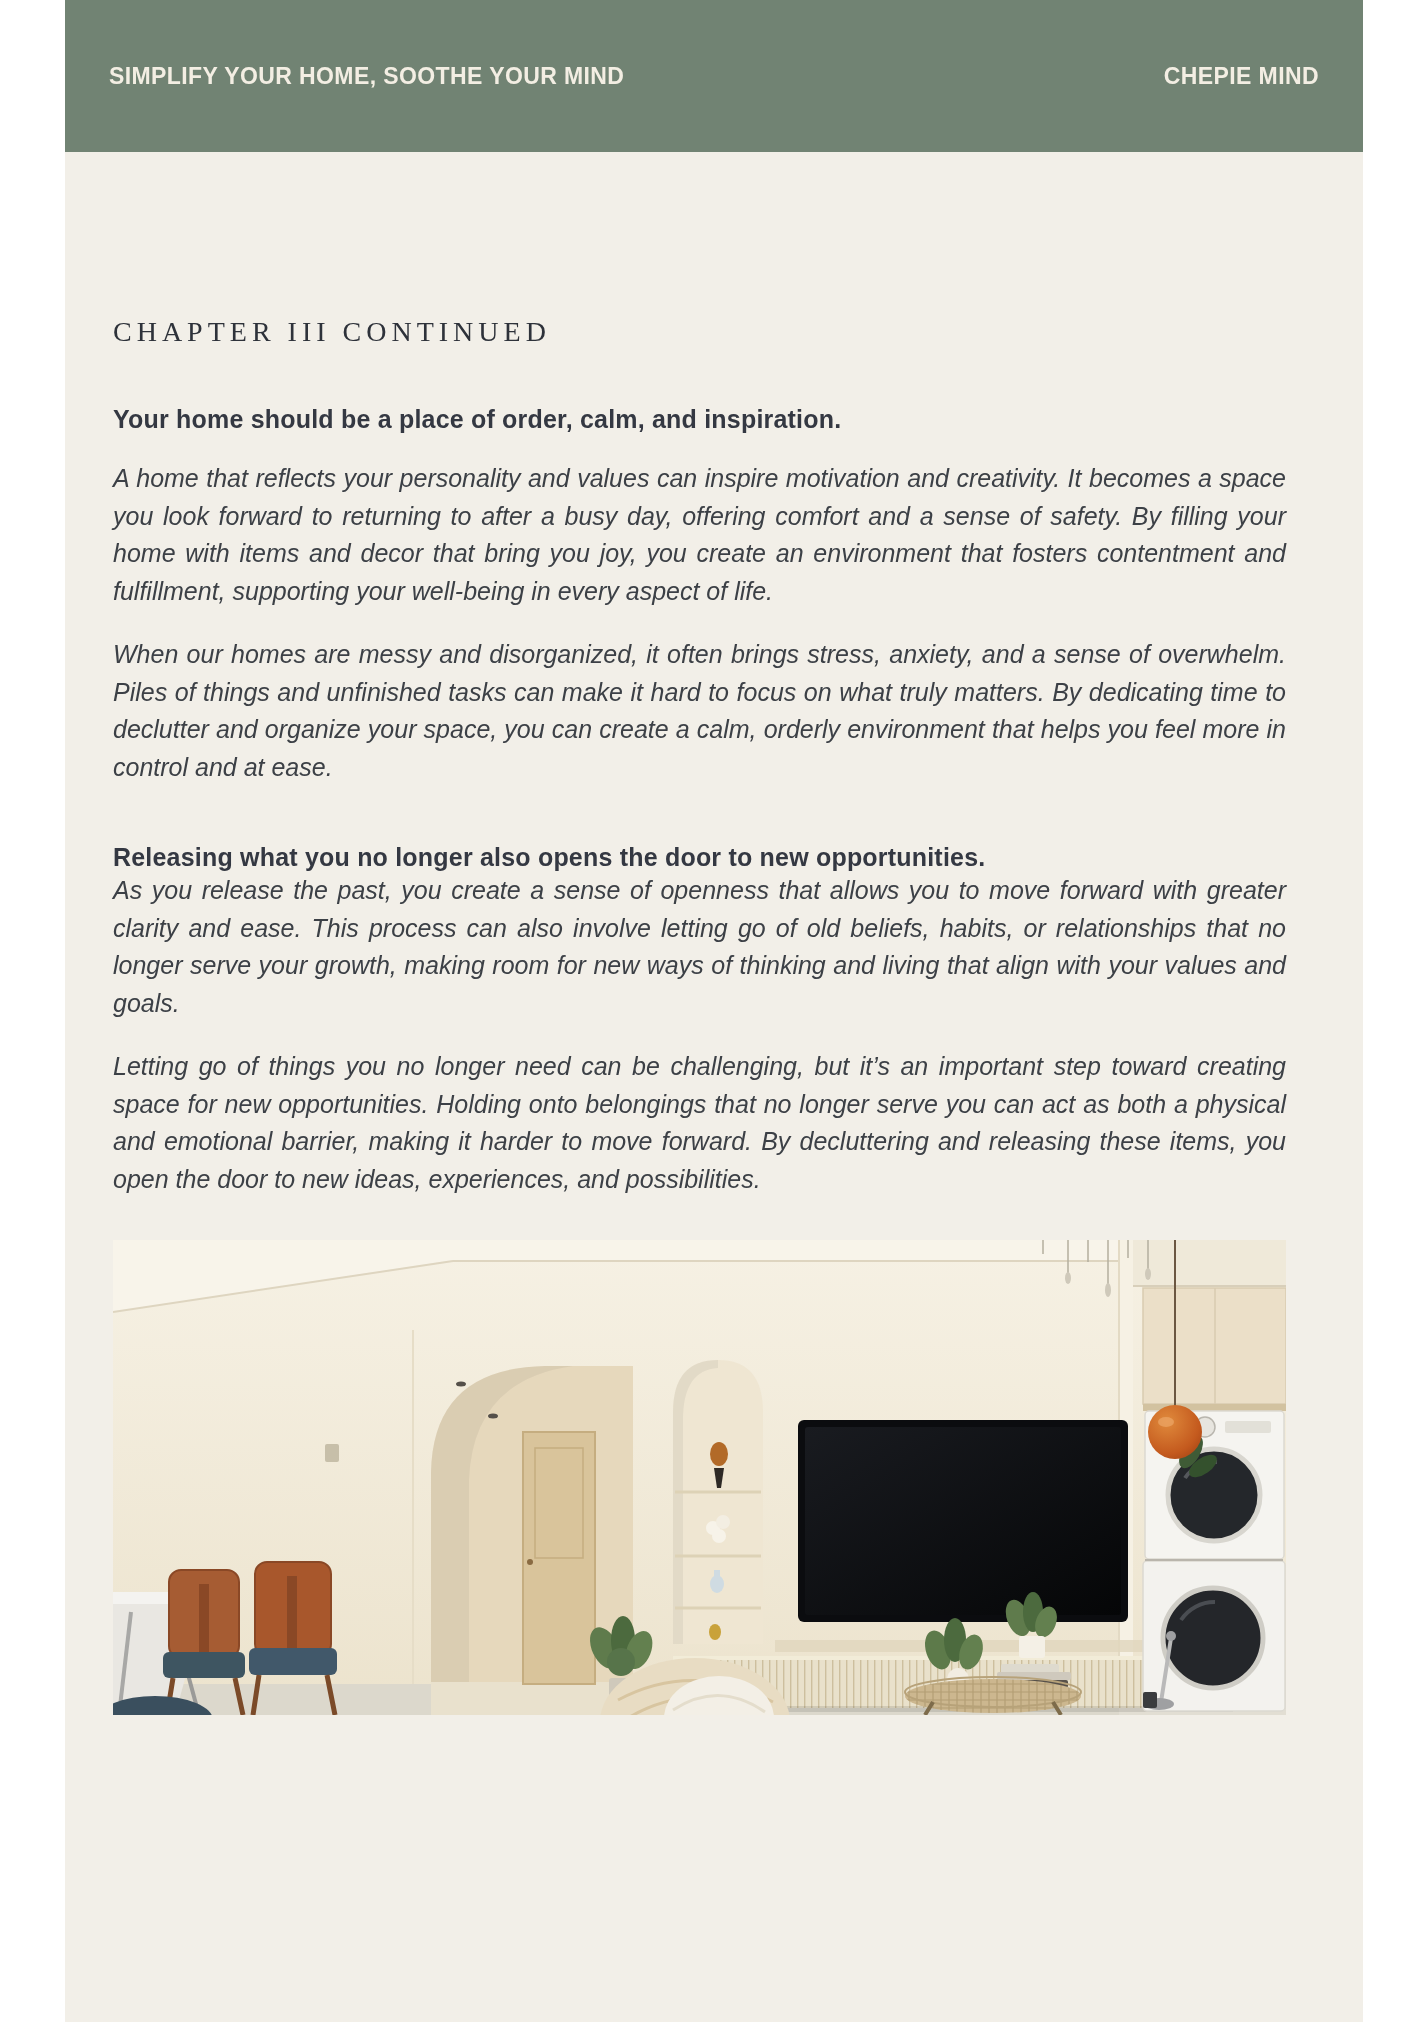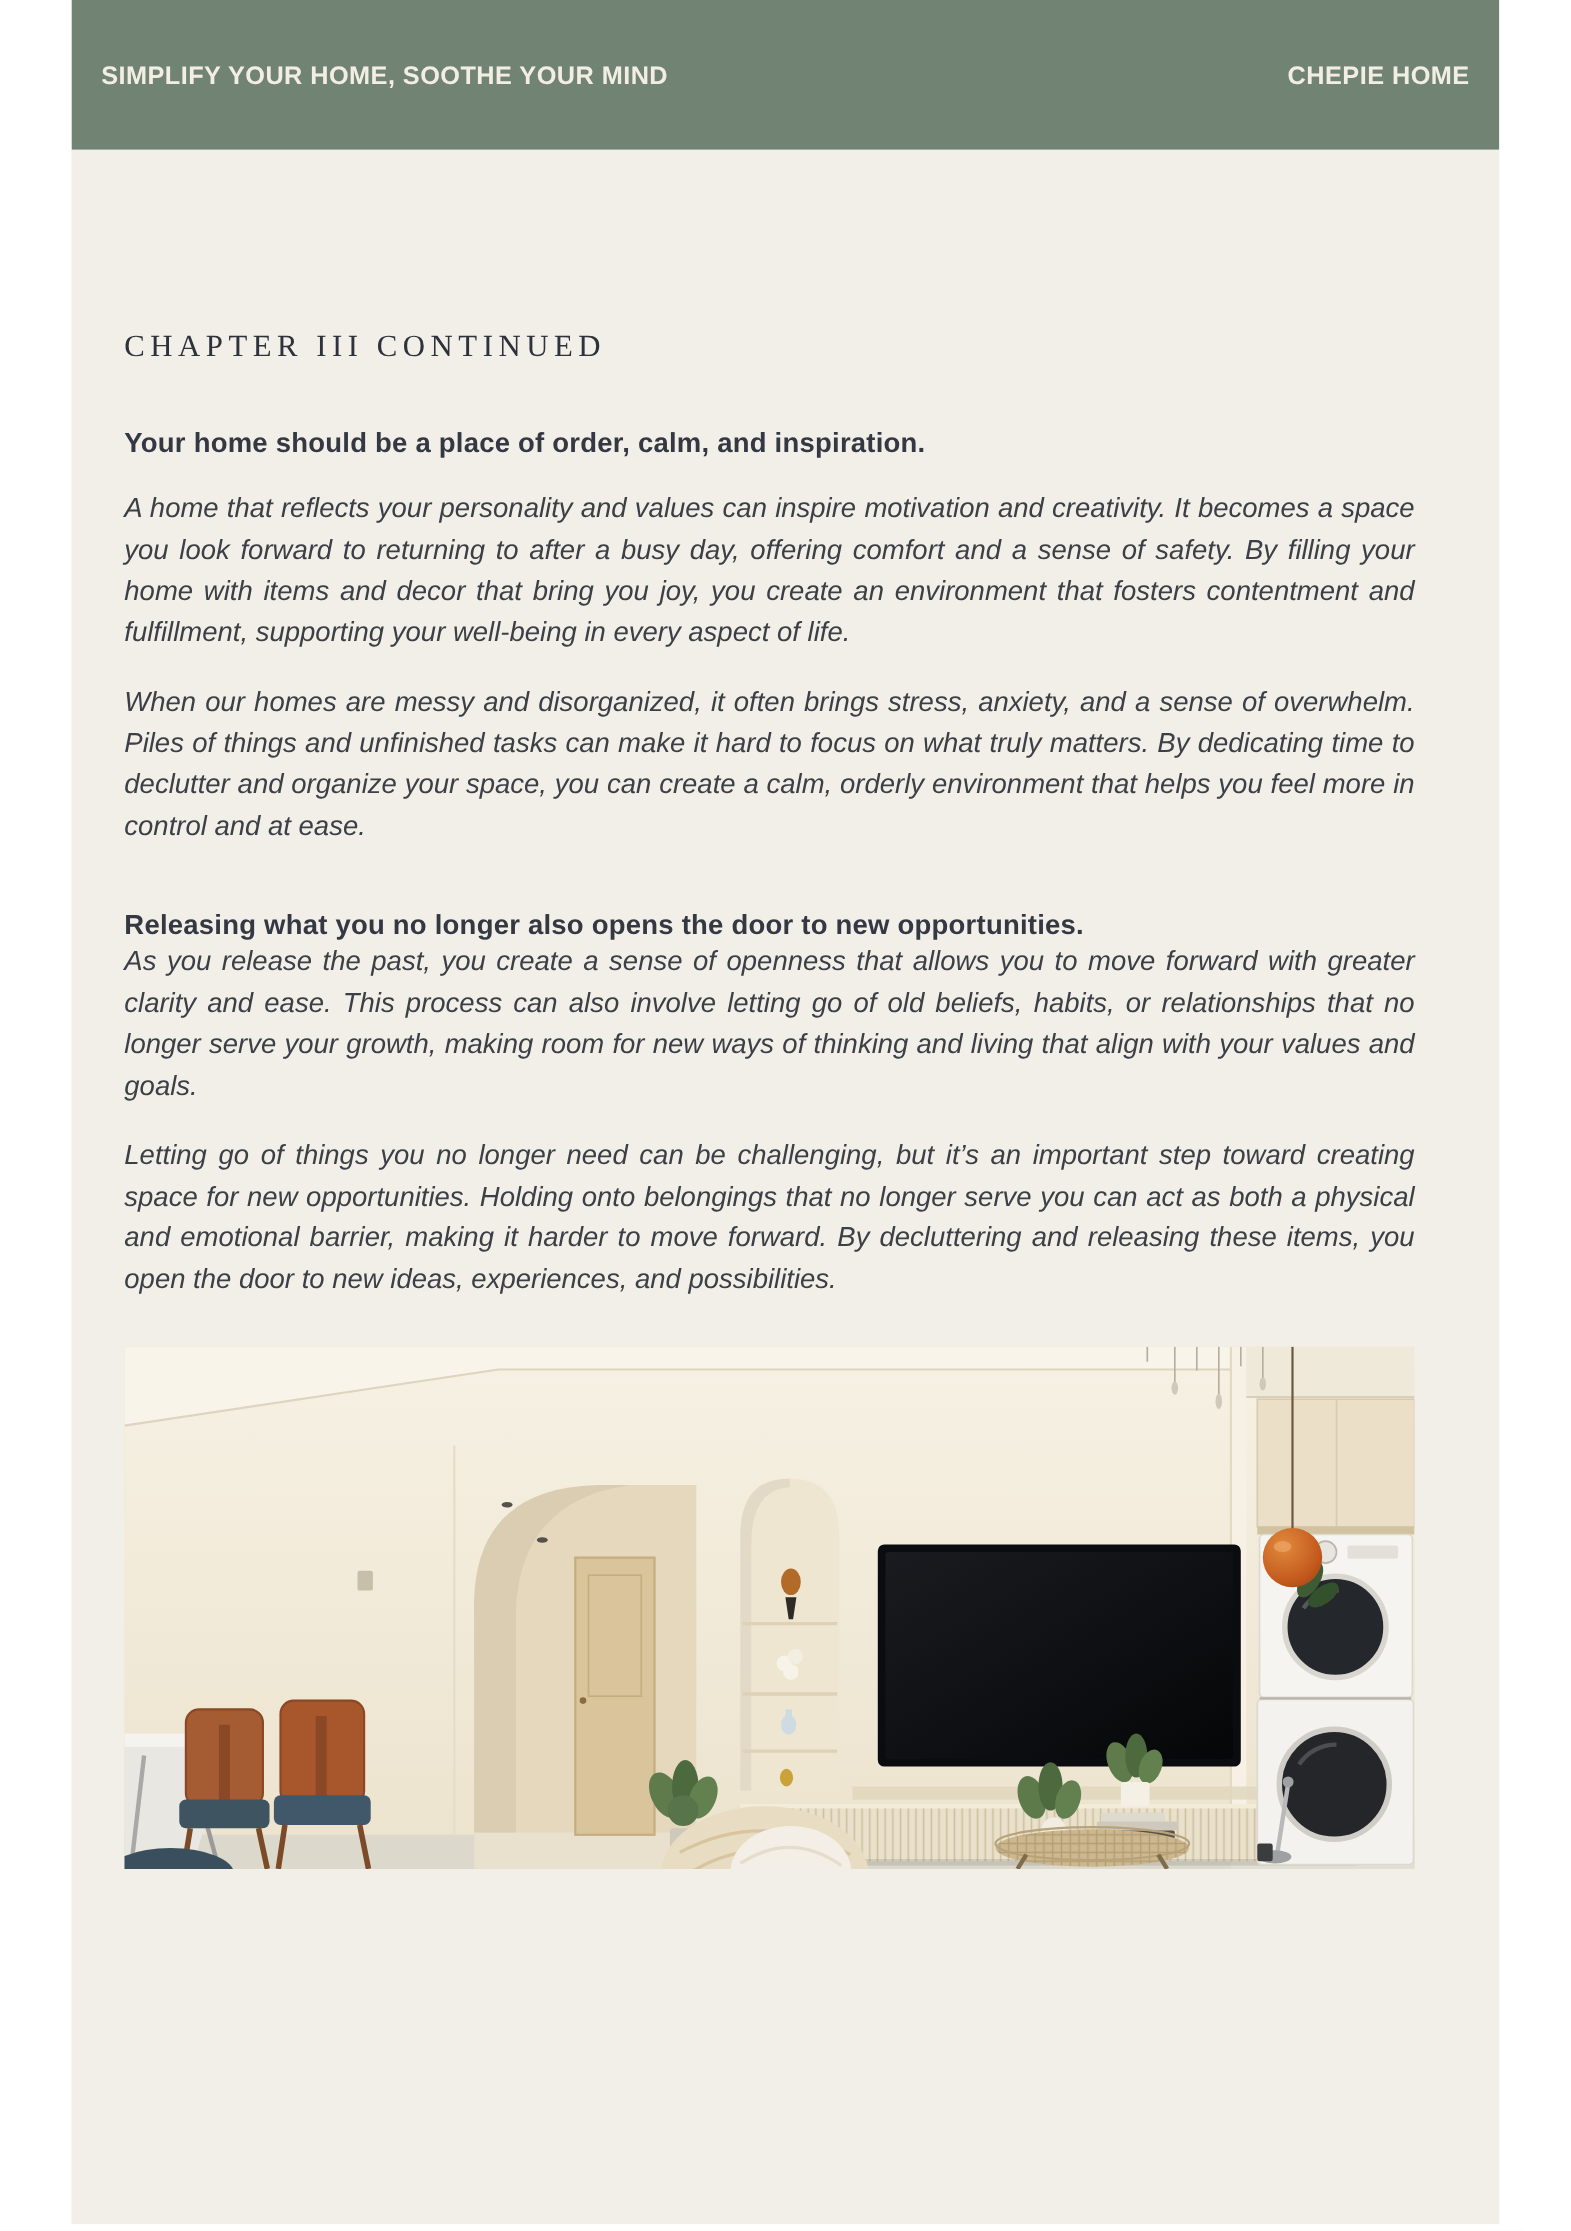--- a/index.html
+++ b/index.html
@@ -5,22 +5,22 @@
   html,body{margin:0;padding:0;}
   body{
     width:1428px;height:2028px;background:#ffffff;position:relative;
     font-family:"Liberation Sans",sans-serif;
   }
   .sheet{
     position:absolute;left:65px;top:0;width:1298px;height:2022px;
     background:#f2efe8;overflow:hidden;
   }
   .page-header{
-    height:136px;background:#718373;display:flex;align-items:center;
-    justify-content:space-between;padding:0 27px;box-sizing:border-box;text-align:center;
+    height:152px;background:#718373;display:flex;align-items:center;
+    justify-content:space-between;padding:0 44px;box-sizing:border-box;text-align:center;
   }
   .page-header .hdr-text{
     color:#f3eee3;font-weight:bold;font-size:23px;letter-spacing:.4px;
   }
   .content{padding:0 77px 0 48px;}
   .chapter{
     margin-top:164px;font-family:"Liberation Serif",serif;font-size:28px;
     letter-spacing:5px;color:#2e323a;
   }
   .sec-heading{
@@ -37,21 +37,21 @@
   }
   .photo svg{display:block;}
 </style>
 </head>
 <body>
 
 <div class="sheet">
 
   <div class="page-header">
     <span class="hdr-text">SIMPLIFY YOUR HOME, SOOTHE YOUR MIND</span>
-    <span class="hdr-text">CHEPIE HOME</span>
+    <span class="hdr-text">CHEPIE MIND</span>
   </div>
 
   <div class="content">
 
     <div class="chapter">CHAPTER III CONTINUED</div>
 
     <div>
       <div class="sec-heading">Your home should be a place of order, calm, and inspiration.</div>
       <p class="para">A home that reflects your personality and values can inspire motivation and creativity. It becomes a space you look forward to returning to after a busy day, offering comfort and a sense of safety. By filling your home with items and decor that bring you joy, you create an environment that fosters contentment and fulfillment, supporting your well-being in every aspect of life.</p>
     </div>

